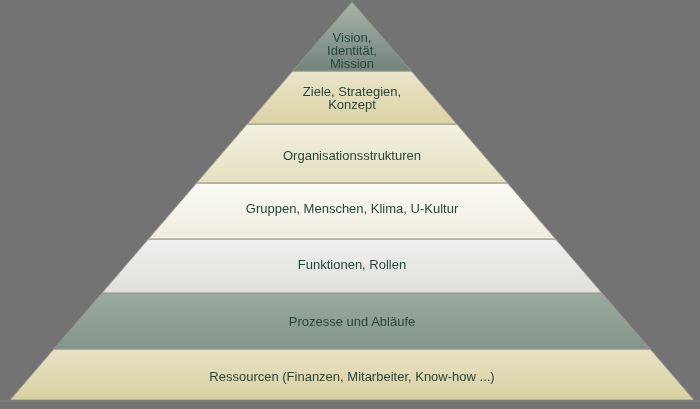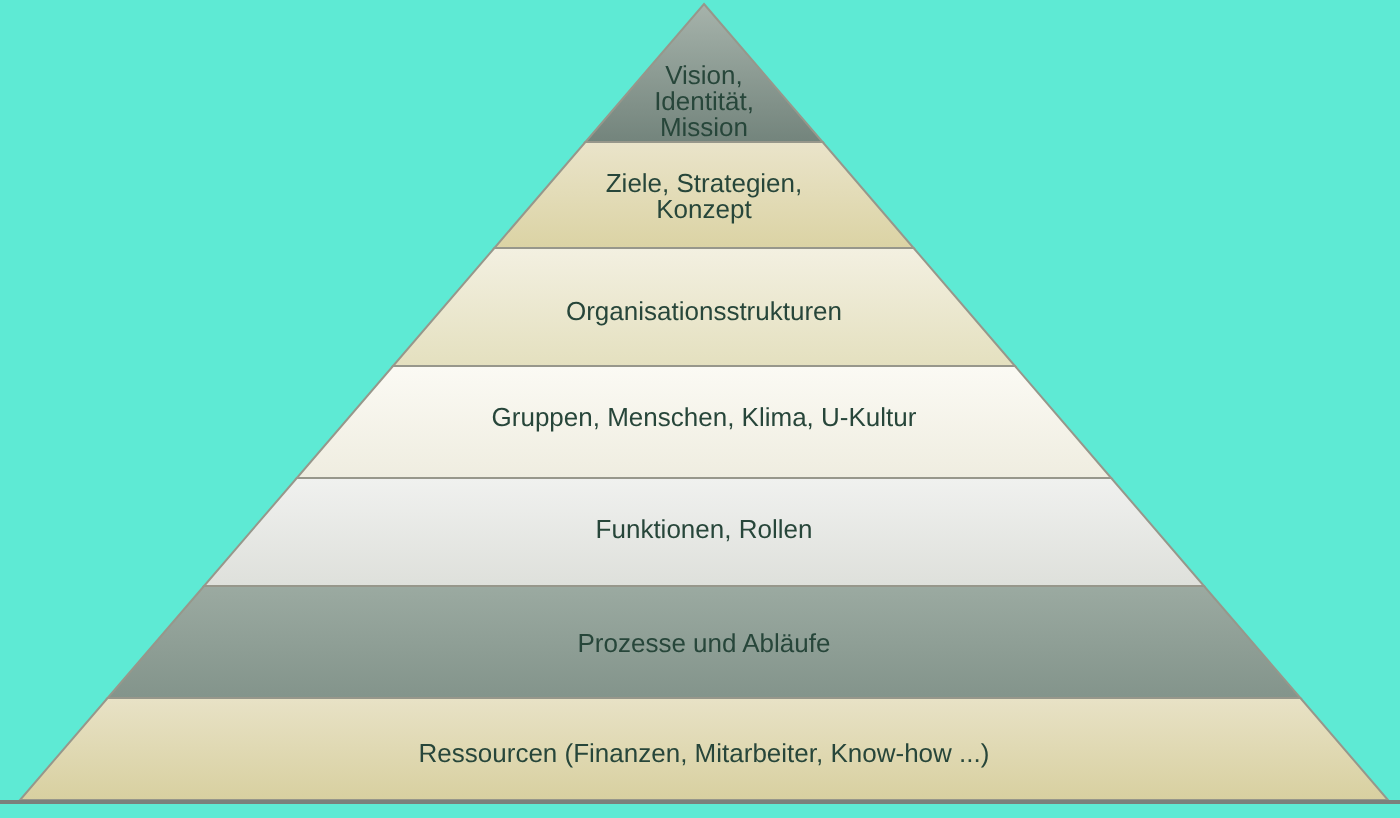--- a/index.html
+++ b/index.html
@@ -4,21 +4,21 @@
 <style>
   html, body {
     margin: 0;
     padding: 0;
     background: #ffffff;
   }
   .stage {
     position: relative;
     width: 700px;
     height: 409px;
-    background: #5eead4;
+    background: #737373;
     overflow: hidden;
     font-family: "Liberation Sans", sans-serif;
   }
   svg.pyramid {
     display: block;
     width: 700px;
     height: 409px;
   }
   svg.pyramid polygon {
     stroke-width: 1;

